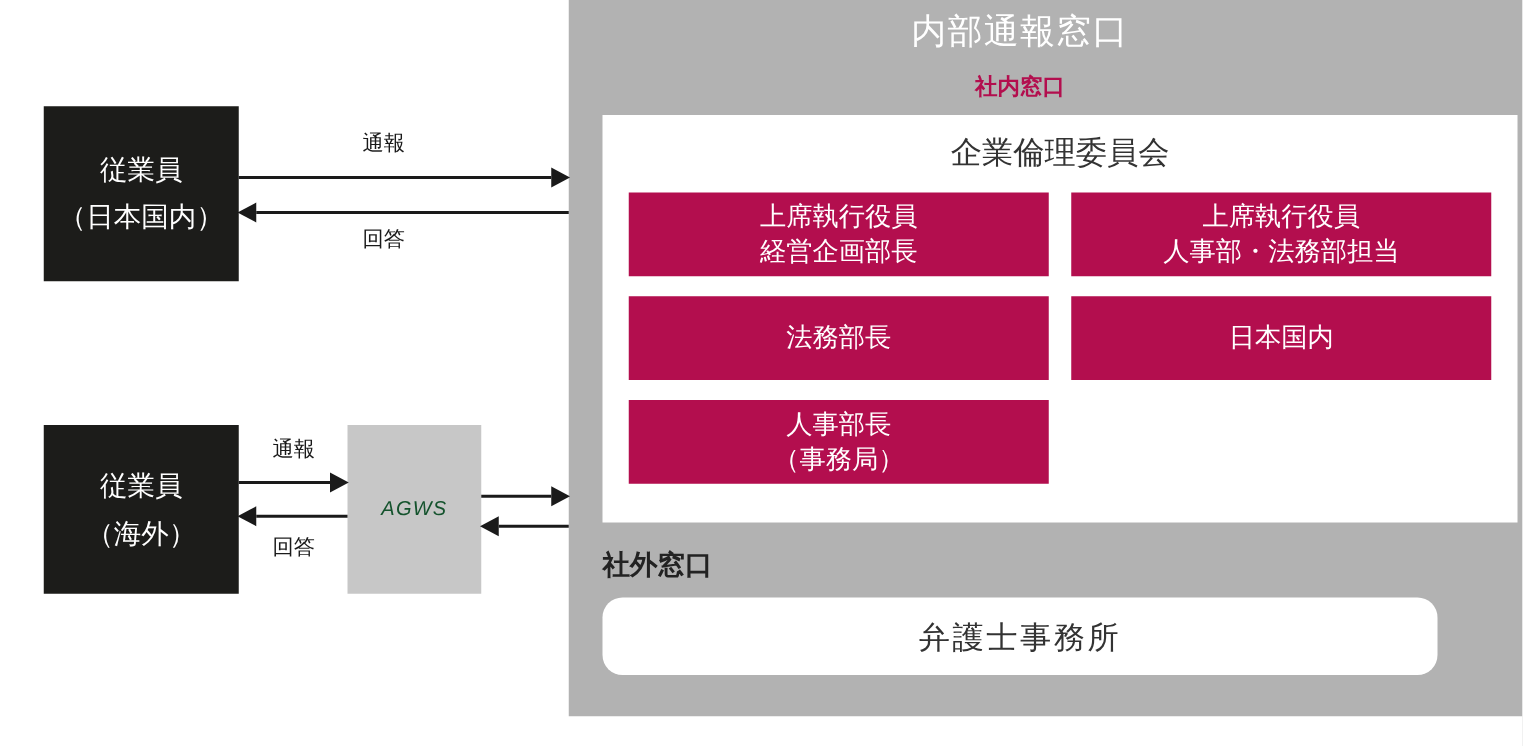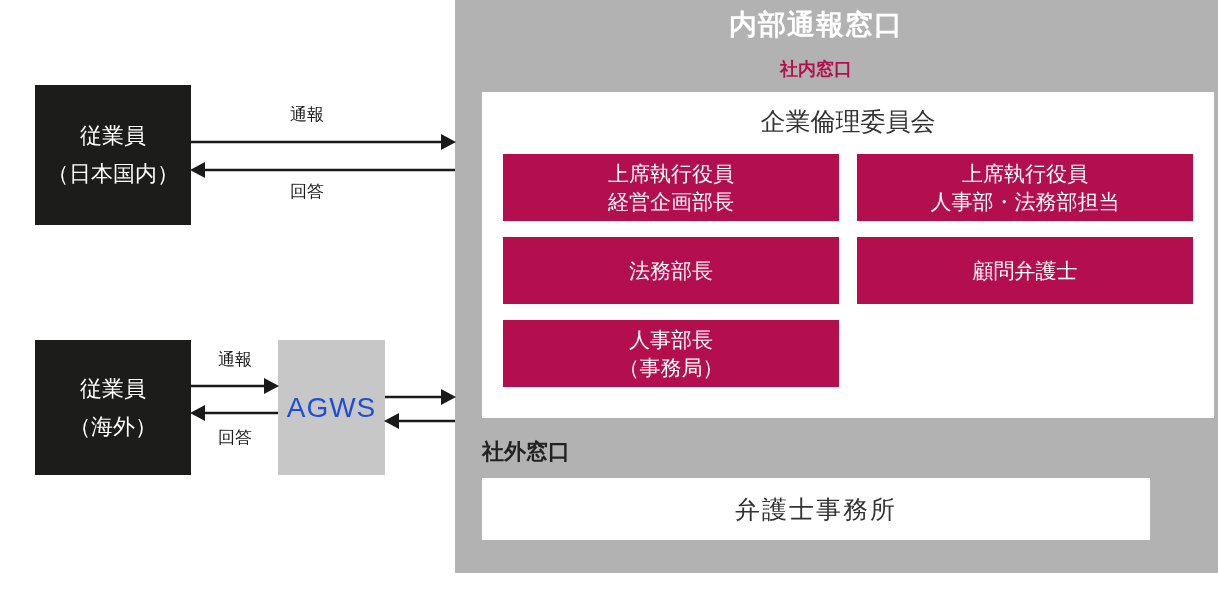--- a/index.html
+++ b/index.html
@@ -17,21 +17,21 @@
   .panel {
     position: absolute;
     left: 455px; top: 0;
     width: 763px; height: 573px;
     background: #b2b2b2;
   }
   .panel-title {
     position: absolute;
     left: 27px; top: 6px; width: 668px;
     text-align: center;
-    font-size: 28px; font-weight: bold; color: #ffffff;
+    font-size: 28px; font-weight: normal; color: #ffffff;
     letter-spacing: 1px;
   }
   .internal-label {
     position: absolute;
     left: 27px; top: 57px; width: 668px;
     text-align: center;
     font-size: 18px; font-weight: bold; color: #b30e4e;
   }
   .committee-box {
     position: absolute;
@@ -67,20 +67,21 @@
     left: 27px; top: 437px; width: 668px;
     font-size: 22px; font-weight: bold; color: #222222;
   }
   .external-box {
     position: absolute;
     left: 27px; top: 478px; width: 668px; height: 62px;
     background: #ffffff;
     display: flex; align-items: center; justify-content: center;
     font-size: 25px; color: #333333;
     letter-spacing: 2px;
+    border-radius: 16px;
   }
 
   
   .actor {
     position: absolute;
     left: 35px;
     width: 156px;
     background: #1c1c1a;
     color: #ffffff;
     display: flex; align-items: center; justify-content: center;
@@ -91,22 +92,23 @@
   }
   .actor-domestic { top: 85px; height: 140px; }
   .actor-overseas { top: 340px; height: 135px; }
 
   .agws-box {
     position: absolute;
     left: 278px; top: 340px;
     width: 107px; height: 135px;
     background: #c7c7c7;
     display: flex; align-items: center; justify-content: center;
-    font-size: 28px; color: #1d4ed8;
+    font-size: 16px; color: #14532d;
     letter-spacing: 1px;
+    font-style: italic;
   }
 
   
   .arrow-label {
     position: absolute;
     text-align: center;
     font-size: 17px;
     color: #1a1a1a;
   }
   .lbl-dom-report { left: 257px; top: 103px; width: 100px; }
@@ -133,21 +135,21 @@
     <div class="internal-label">社内窓口</div>
 
     <div class="committee-box">
       <div class="committee-title">企業倫理委員会</div>
       <div class="members-grid">
         <div class="member">上席執行役員
 経営企画部長</div>
         <div class="member">上席執行役員
 人事部・法務部担当</div>
         <div class="member">法務部長</div>
-        <div class="member">顧問弁護士</div>
+        <div class="member">日本国内</div>
         <div class="member">人事部長
 （事務局）</div>
       </div>
     </div>
 
     <div class="external-label">社外窓口</div>
     <div class="external-box">弁護士事務所</div>
   </div>
 
   <div class="actor actor-domestic">従業員

